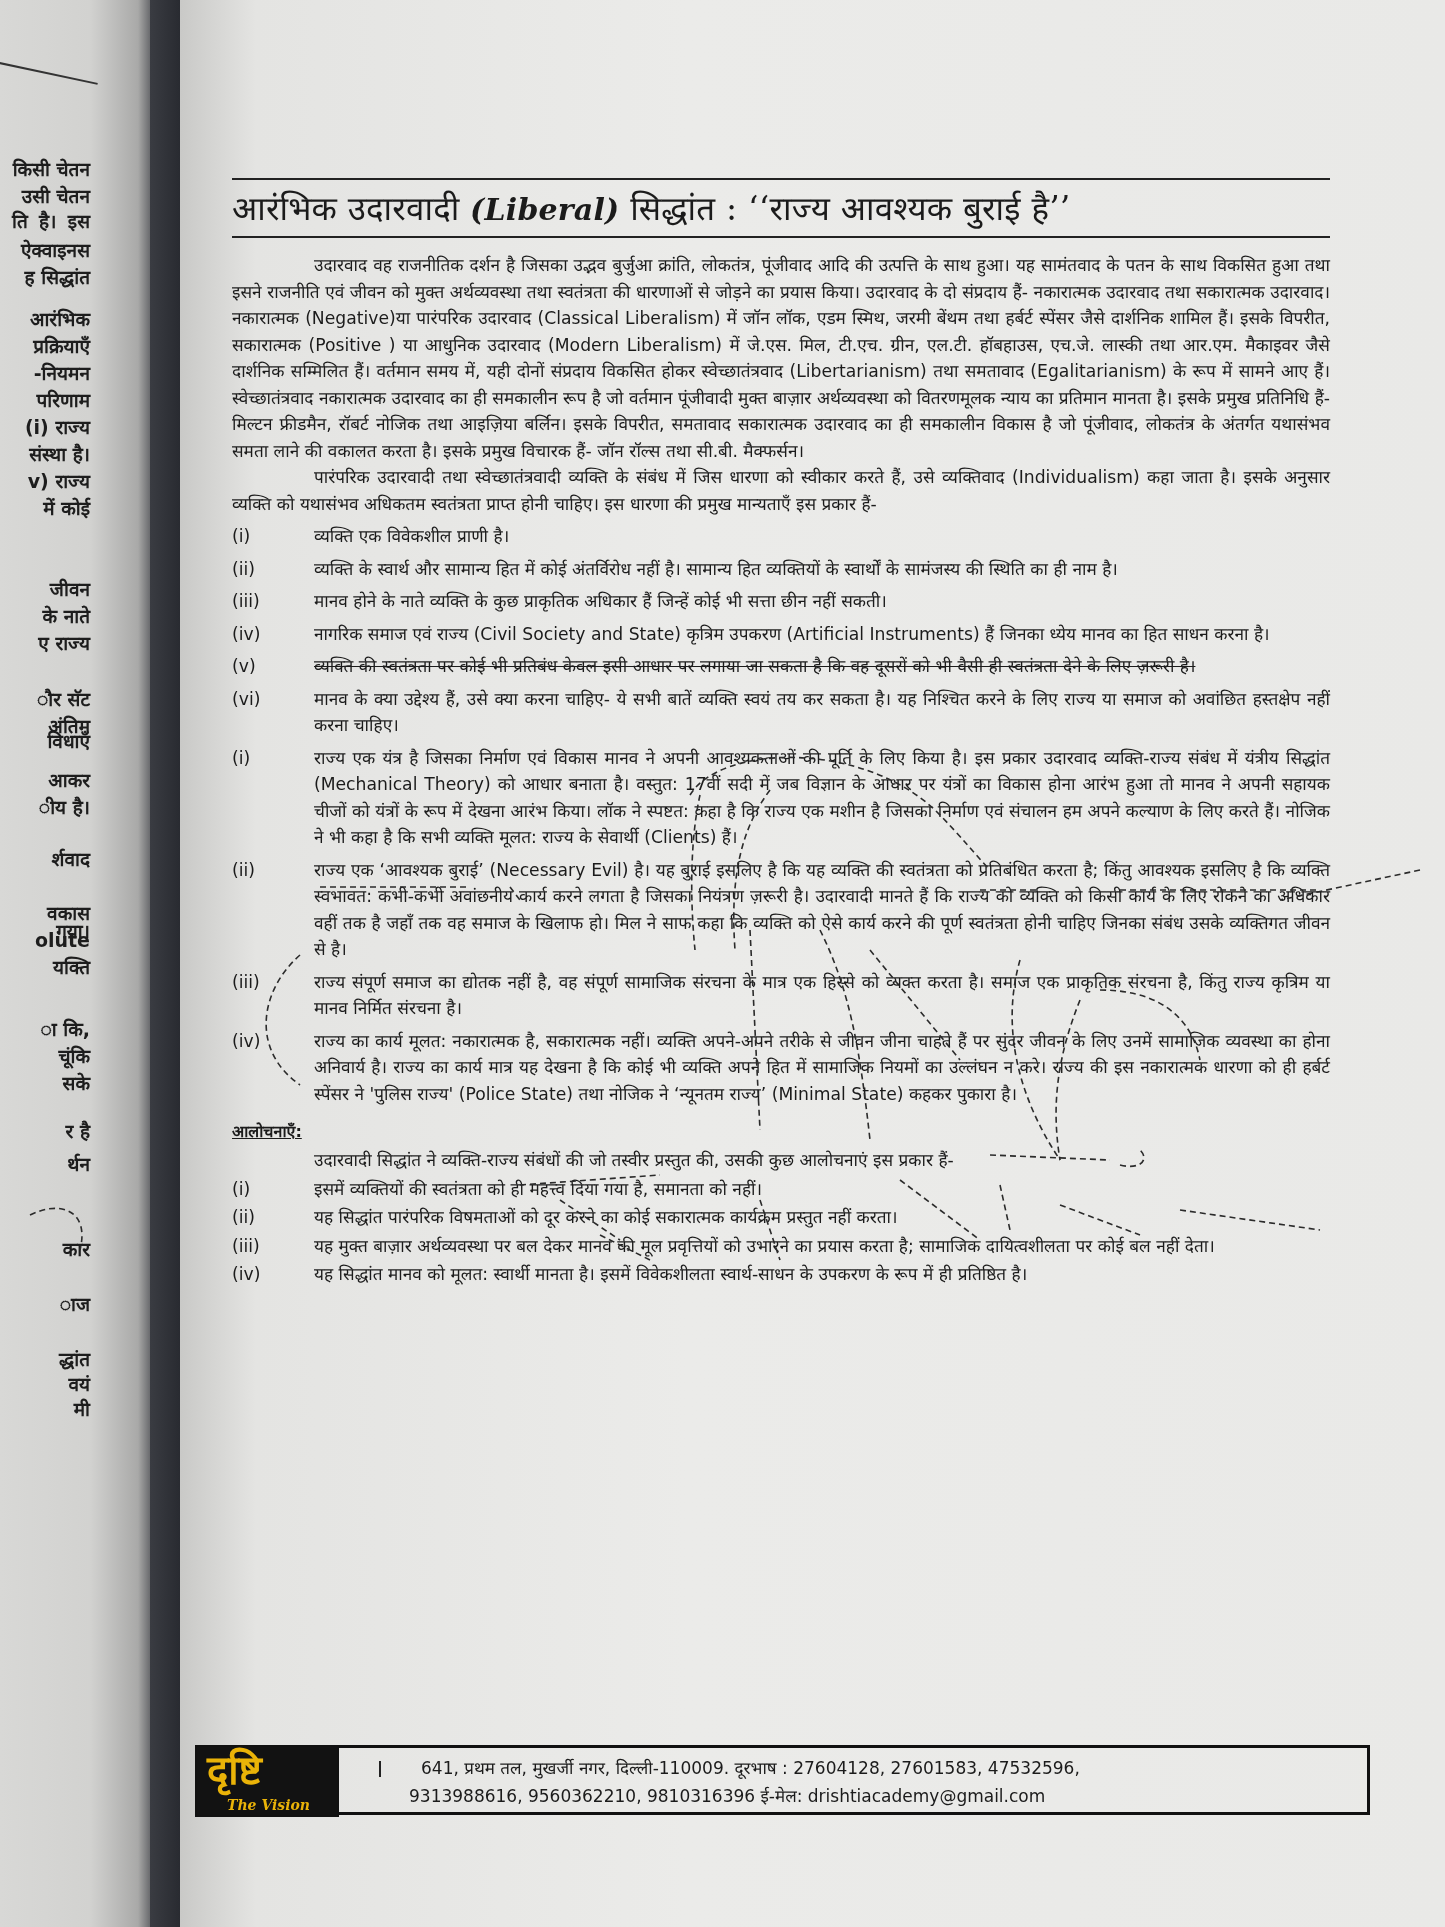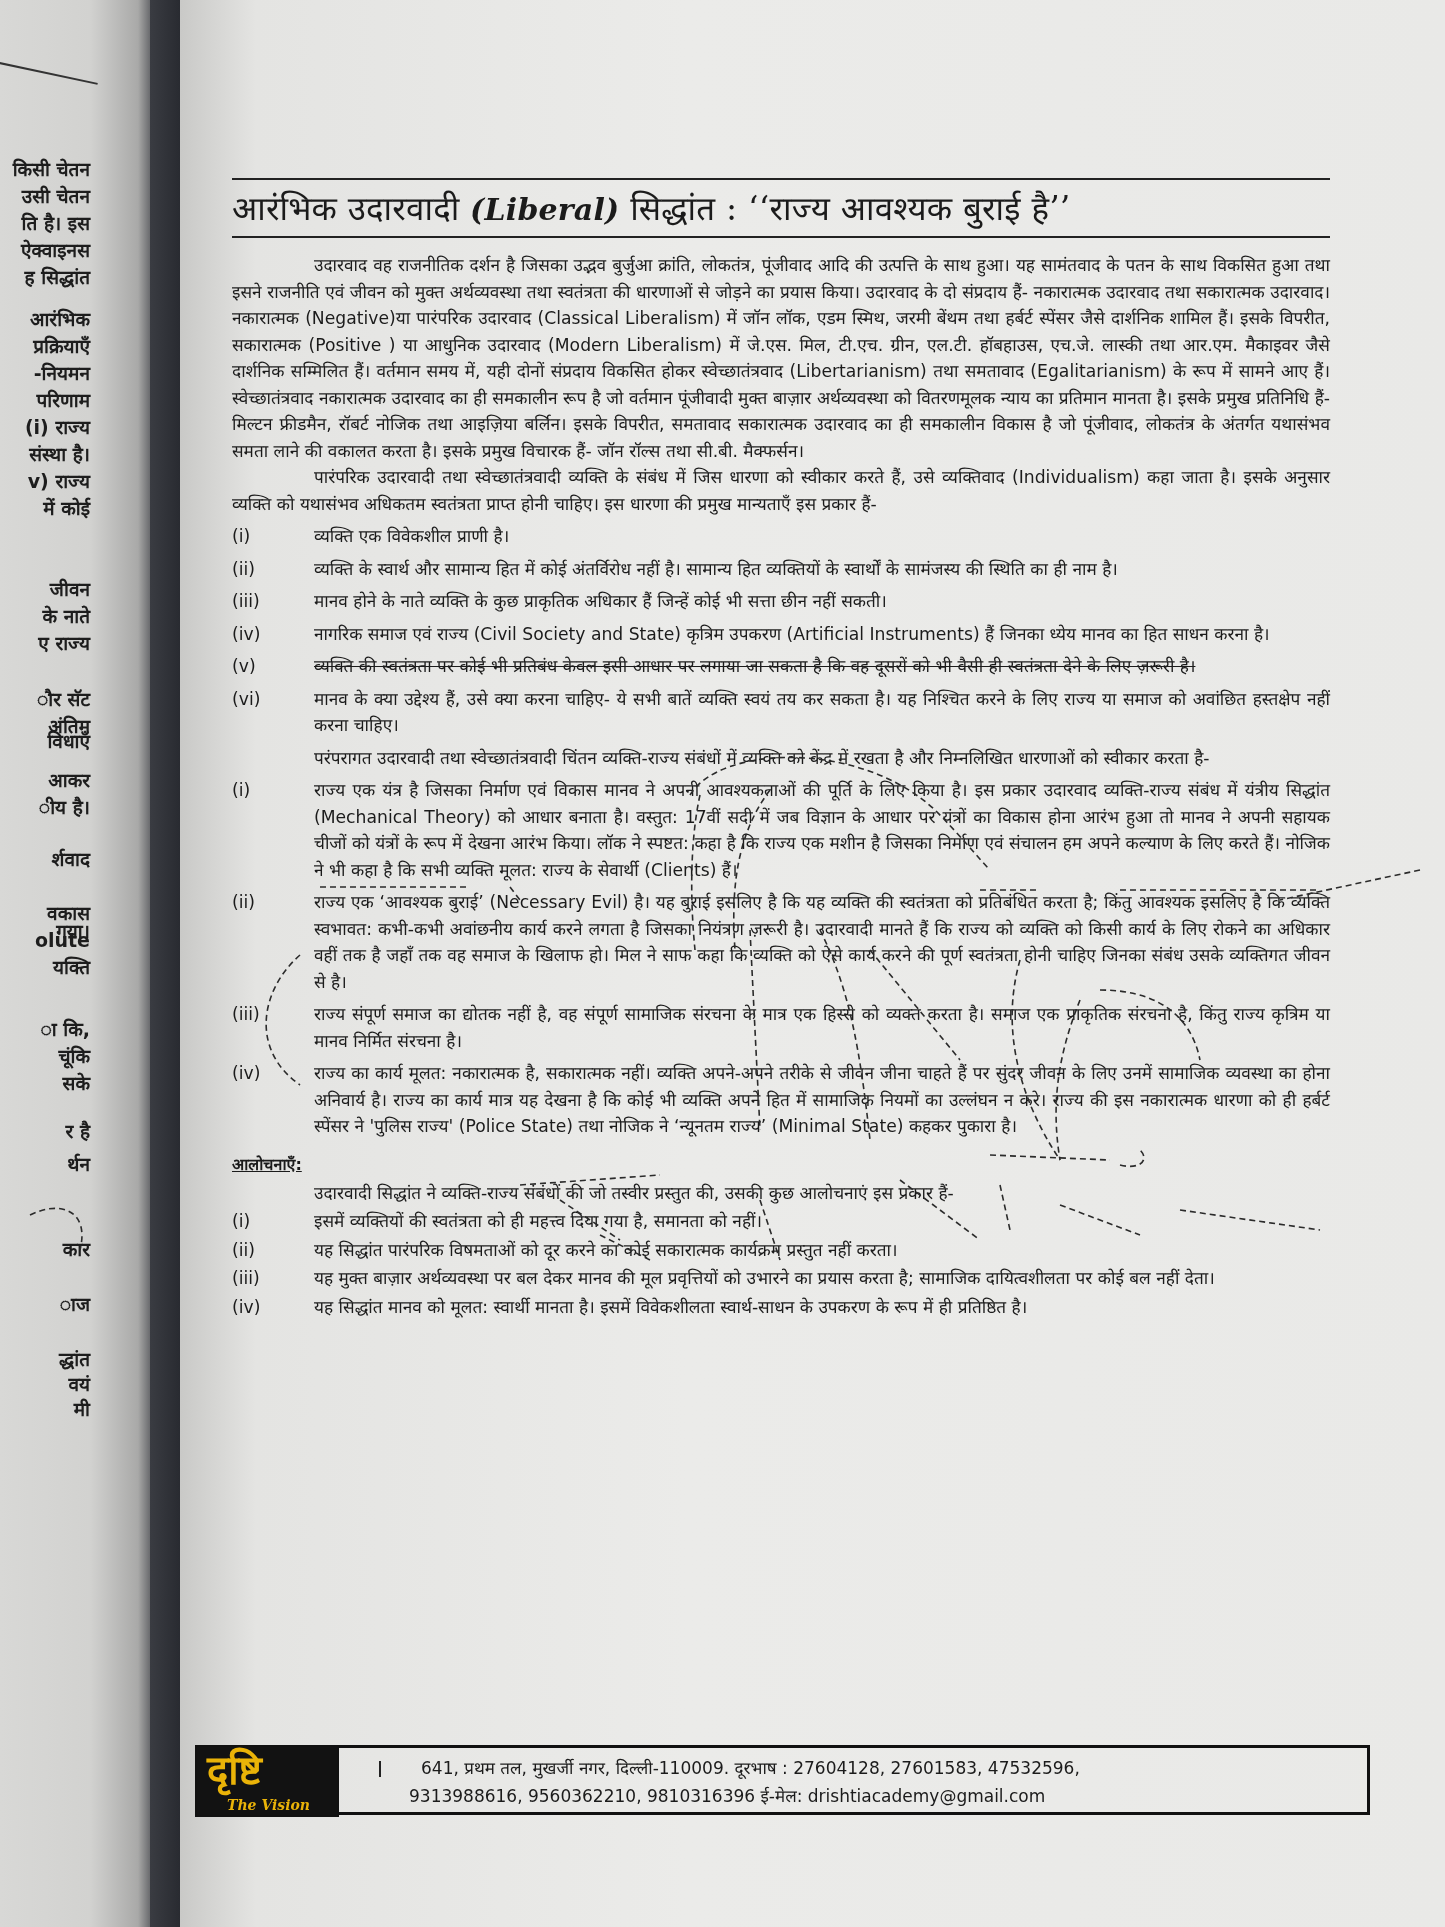--- a/index.html
+++ b/index.html
@@ -77,21 +77,21 @@
   .annot { position:absolute; left:0; top:0; width:1445px; height:1927px; pointer-events:none; }
 </style>
 </head>
 <body>
 
 <div class="left-page">
   <div class="rule"></div>
   <div id="left-frags">
       <div class="frag" style="top: 160px;">किसी चेतन</div>
       <div class="frag" style="top: 187px;">उसी चेतन</div>
-      <div class="frag" style="top: 214px;">ति है। इस</div>
+      <div class="frag" style="top: 214px; font-family: Liberation Mono, monospace;">ति है। इस</div>
       <div class="frag" style="top: 241px;">ऐक्वाइनस</div>
       <div class="frag" style="top: 268px; text-align: center;">ह सिद्धांत</div>
       <div class="frag" style="top: 310px;">आरंभिक</div>
       <div class="frag" style="top: 337px;">प्रक्रियाएँ</div>
       <div class="frag" style="top: 364px;">-नियमन</div>
       <div class="frag" style="top: 391px;">परिणाम</div>
       <div class="frag" style="top: 418px;">(i) राज्य</div>
       <div class="frag" style="top: 445px;">संस्था है।</div>
       <div class="frag" style="top: 472px;">v) राज्य</div>
       <div class="frag" style="top: 499px;">में कोई</div>
@@ -153,21 +153,20 @@
       <div class="item">
           <span class="num">(v)</span>
           <span class="txt strike">व्यक्ति की स्वतंत्रता पर कोई भी प्रतिबंध केवल इसी आधार पर लगाया जा सकता है कि वह दूसरों को भी वैसी ही स्वतंत्रता देने के लिए ज़रूरी है।</span>
         </div>
       <div class="item">
           <span class="num">(vi)</span>
           <span class="txt">मानव के क्या उद्देश्य हैं, उसे क्या करना चाहिए- ये सभी बातें व्यक्ति स्वयं तय कर सकता है। यह निश्चित करने के लिए राज्य या समाज को अवांछित हस्तक्षेप नहीं करना चाहिए।</span>
         </div>
     </div>
 
-    <p class="para" style="margin-top:6px">परंपरागत उदारवादी तथा स्वेच्छातंत्रवादी चिंतन व्यक्ति-राज्य संबंधों में व्यक्ति को केंद्र में रखता है और निम्नलिखित धारणाओं को स्वीकार करता है-</p>
 
     <div>
       <div class="item">
           <span class="num">(i)</span>
           <span class="txt">राज्य एक यंत्र है जिसका निर्माण एवं विकास मानव ने अपनी आवश्यकताओं की पूर्ति के लिए किया है। इस प्रकार उदारवाद व्यक्ति-राज्य संबंध में यंत्रीय सिद्धांत (Mechanical Theory) को आधार बनाता है। वस्तुत: 17वीं सदी में जब विज्ञान के आधार पर यंत्रों का विकास होना आरंभ हुआ तो मानव ने अपनी सहायक चीजों को यंत्रों के रूप में देखना आरंभ किया। लॉक ने स्पष्टत: कहा है कि राज्य एक मशीन है जिसका निर्माण एवं संचालन हम अपने कल्याण के लिए करते हैं। नोजिक ने भी कहा है कि सभी व्यक्ति मूलत: राज्य के सेवार्थी (Clients) हैं।</span>
         </div>
       <div class="item">
           <span class="num">(ii)</span>
           <span class="txt">राज्य एक ‘आवश्यक बुराई’ (Necessary Evil) है। यह बुराई इसलिए है कि यह व्यक्ति की स्वतंत्रता को प्रतिबंधित करता है; किंतु आवश्यक इसलिए है कि व्यक्ति स्वभावत: कभी-कभी अवांछनीय कार्य करने लगता है जिसका नियंत्रण ज़रूरी है। उदारवादी मानते हैं कि राज्य को व्यक्ति को किसी कार्य के लिए रोकने का अधिकार वहीं तक है जहाँ तक वह समाज के खिलाफ हो। मिल ने साफ कहा कि व्यक्ति को ऐसे कार्य करने की पूर्ण स्वतंत्रता होनी चाहिए जिनका संबंध उसके व्यक्तिगत जीवन से है।</span>
         </div>

